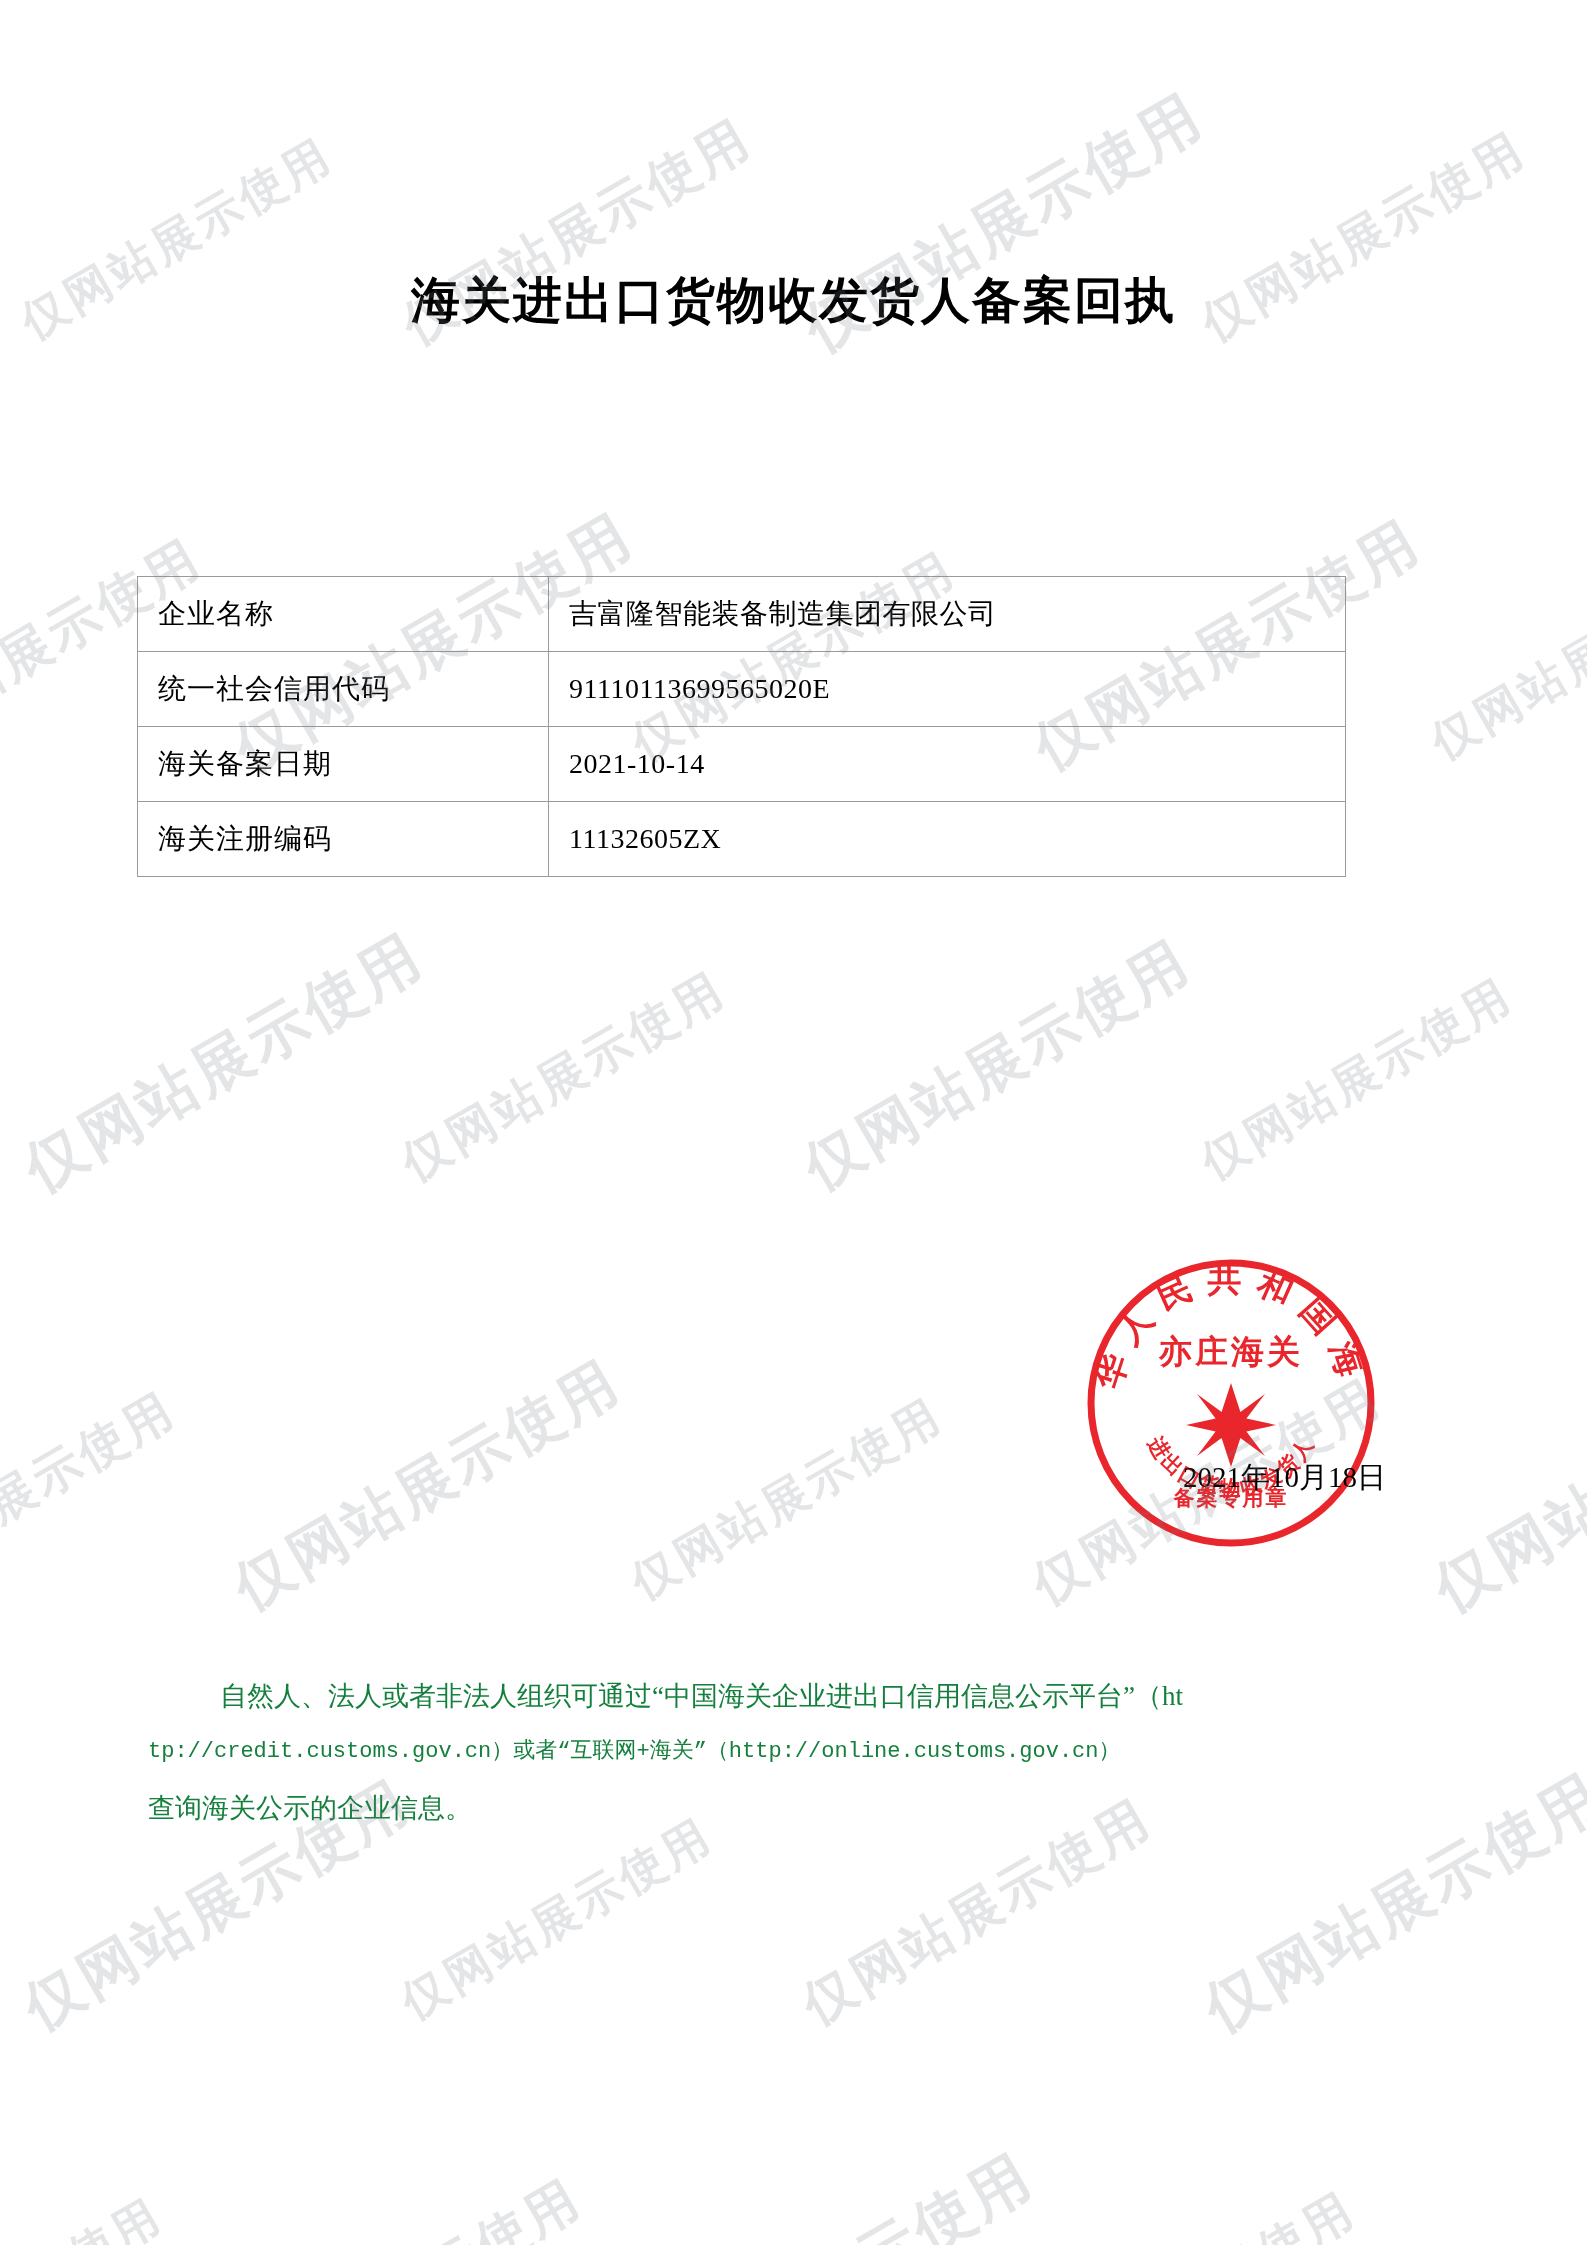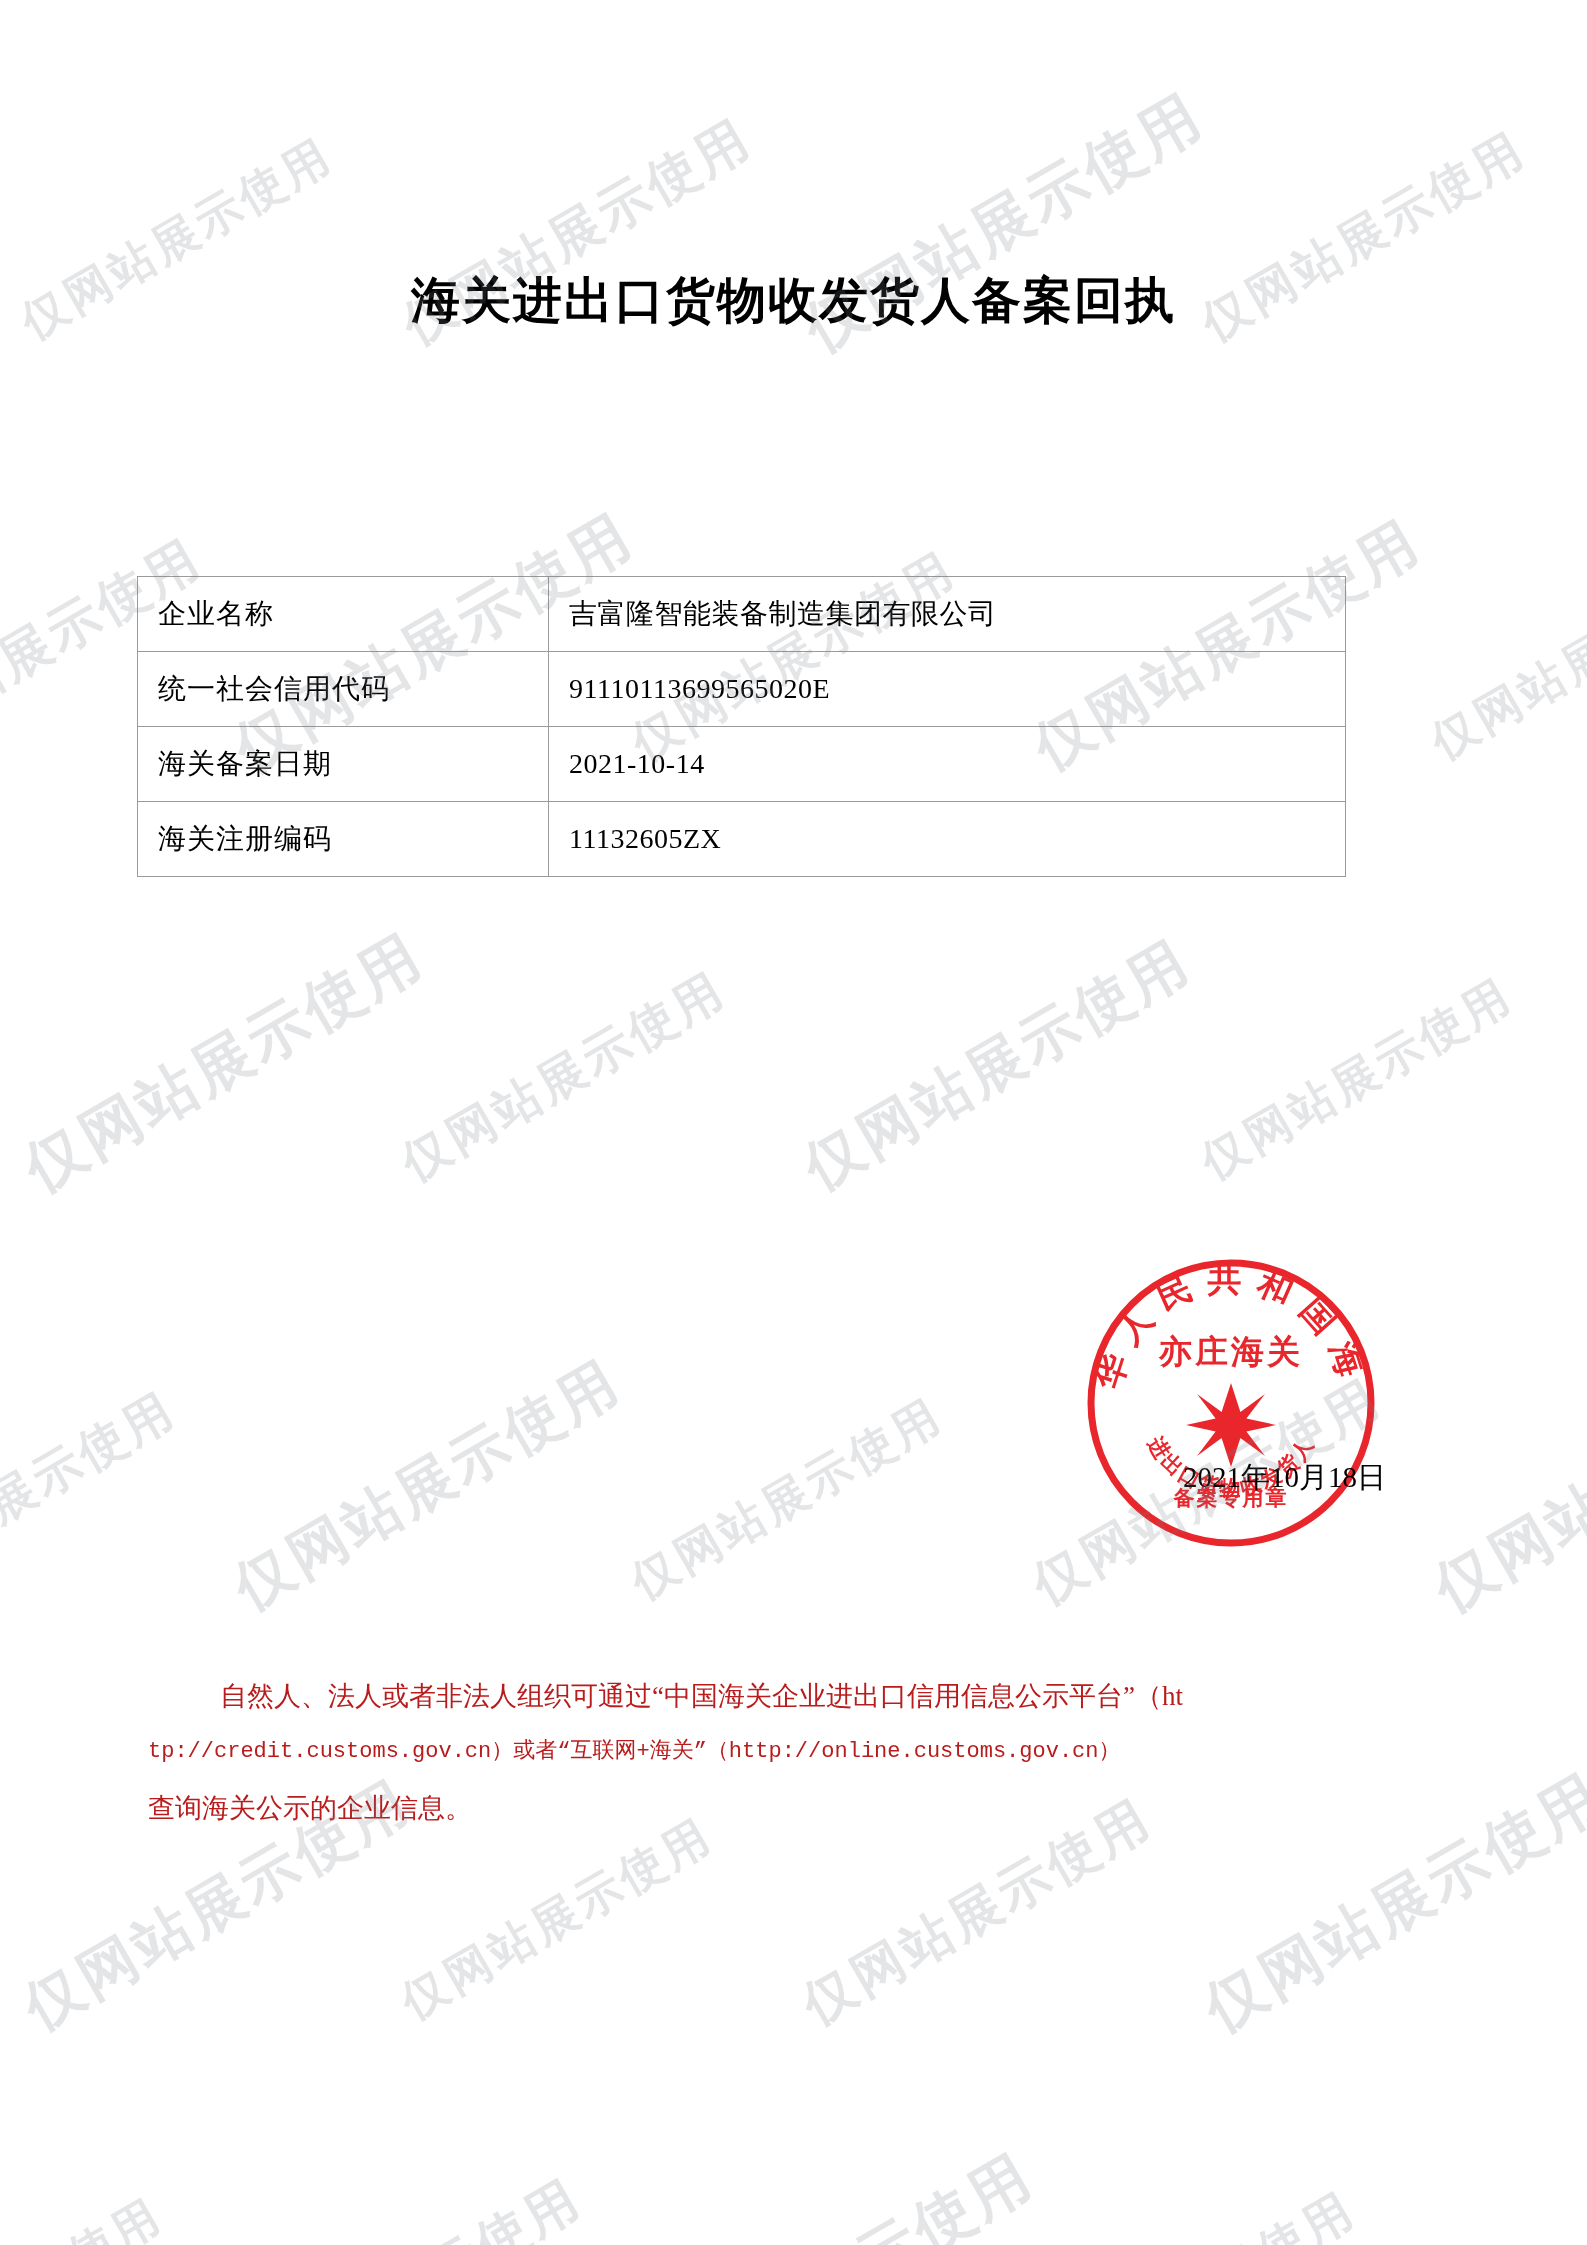--- a/index.html
+++ b/index.html
@@ -111,21 +111,21 @@
   }
 
   
   #footer-note {
     position: absolute;
     left: 148px;
     top: 1668px;
     width: 1265px;
     font-size: 27px;
     line-height: 56px;
-    color: #b91c1c;
+    color: #15803d;
     text-align: left;
     font-family: "Liberation Serif", serif;
   }
   #footer-note .indent { display: inline-block; width: 72px; }
   #footer-note .mono {
     font-family: "Liberation Mono", monospace;
     font-size: 22px;
     letter-spacing: 0px;
   }
 </style>

